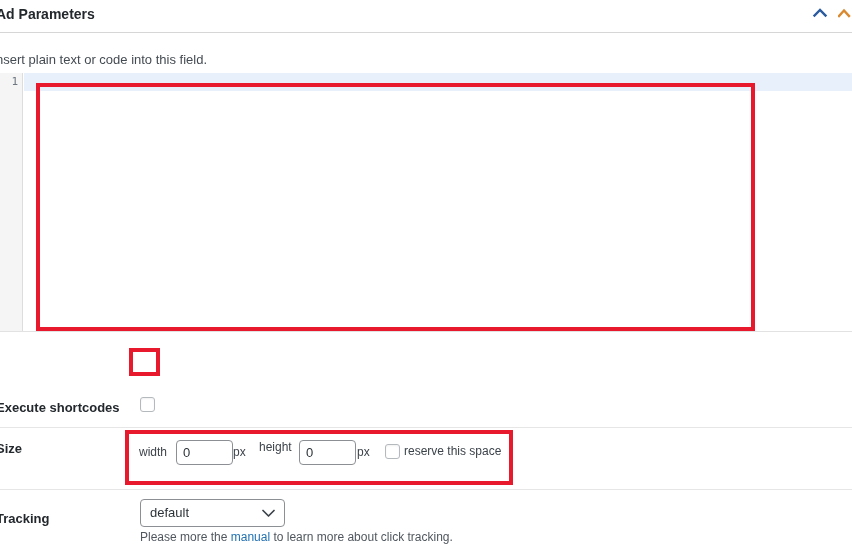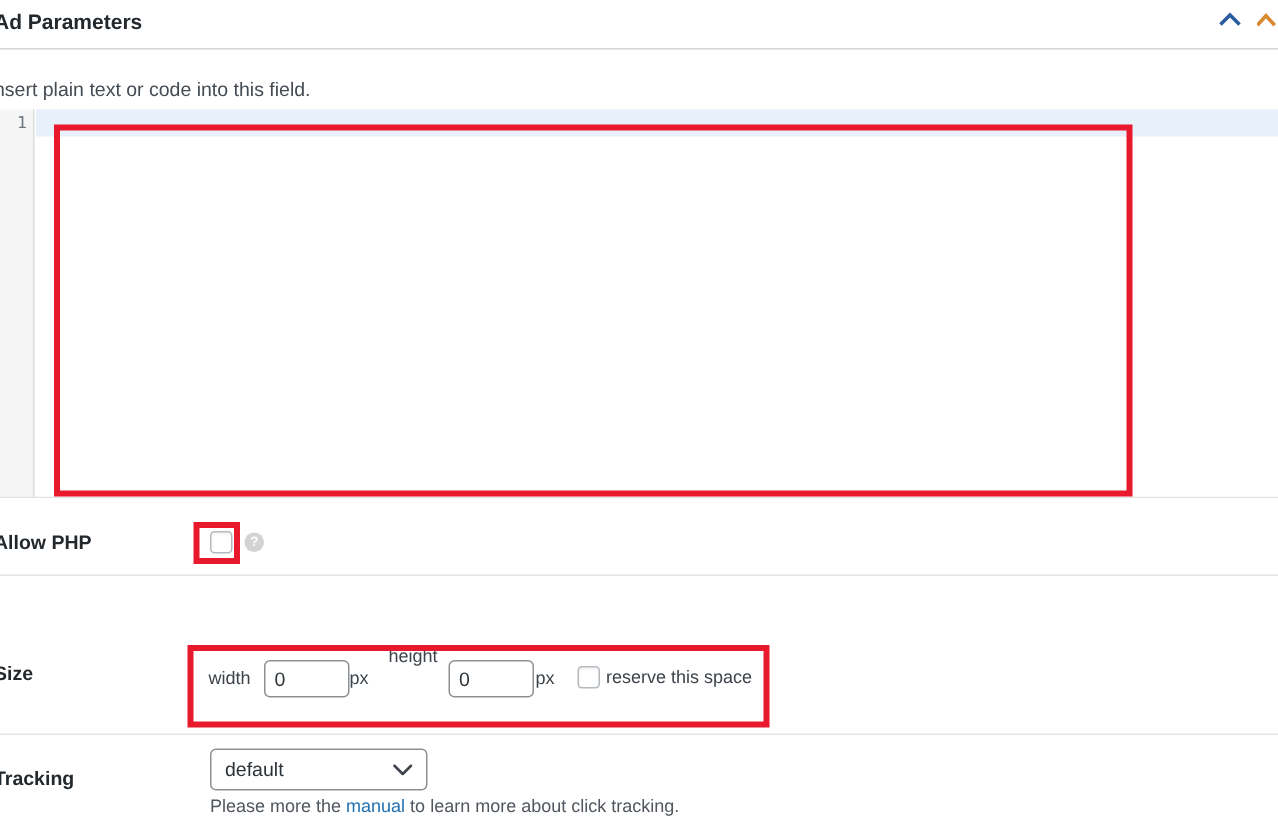--- a/index.html
+++ b/index.html
@@ -191,21 +191,21 @@
 
   
   .inline-label {
     position: absolute;
     font-size: 12px;
     color: #3c434a;
     white-space: nowrap;
   }
   .lbl-width   { left: 139px; top: 17px; }
   .lbl-px1     { left: 233px; top: 17px; }
-  .lbl-height  { left: 259px; top: 2px; }
+  .lbl-height  { left: 259px; top: 12px; }
   .lbl-px2     { left: 357px; top: 17px; }
   .lbl-reserve { left: 404px; top: 16px; }
 
   .num-input {
     position: absolute;
     height: 25px;
     border: 1px solid #8c8f94;
     border-radius: 4px;
     background: #ffffff;
     font-family: "Liberation Sans", sans-serif;
@@ -298,26 +298,25 @@
   <div class="editor-wrap">
     <div class="editor-gutter">
       <div class="gutter-num">1</div>
     </div>
     <div class="editor-body">
       <div class="active-line"></div>
       <div class="editor-caret-line"></div>
     </div>
   </div>
 
-  <div class="form-row row-allow-php">
-    <div class="row-label">Allow PHP</div>
-    <div class="cb cb-allow-php"></div>
-    <div class="help-icon">?</div>
-  </div>
-
+
+  <div class="form-row row-shortcodes">
+    <div class="row-label">Execute shortcodes</div>
+    <div class="cb cb-shortcodes"></div>
+  </div>
 
   <div class="form-row row-size">
     <div class="row-label">Size</div>
 
     <div class="inline-label lbl-width">width</div>
     <input class="num-input in-width" type="text" value="0" style="">
     <div class="inline-label lbl-px1">px</div>
 
     <div class="inline-label lbl-height">height</div>
     <input class="num-input in-height" type="text" value="0" style="">

